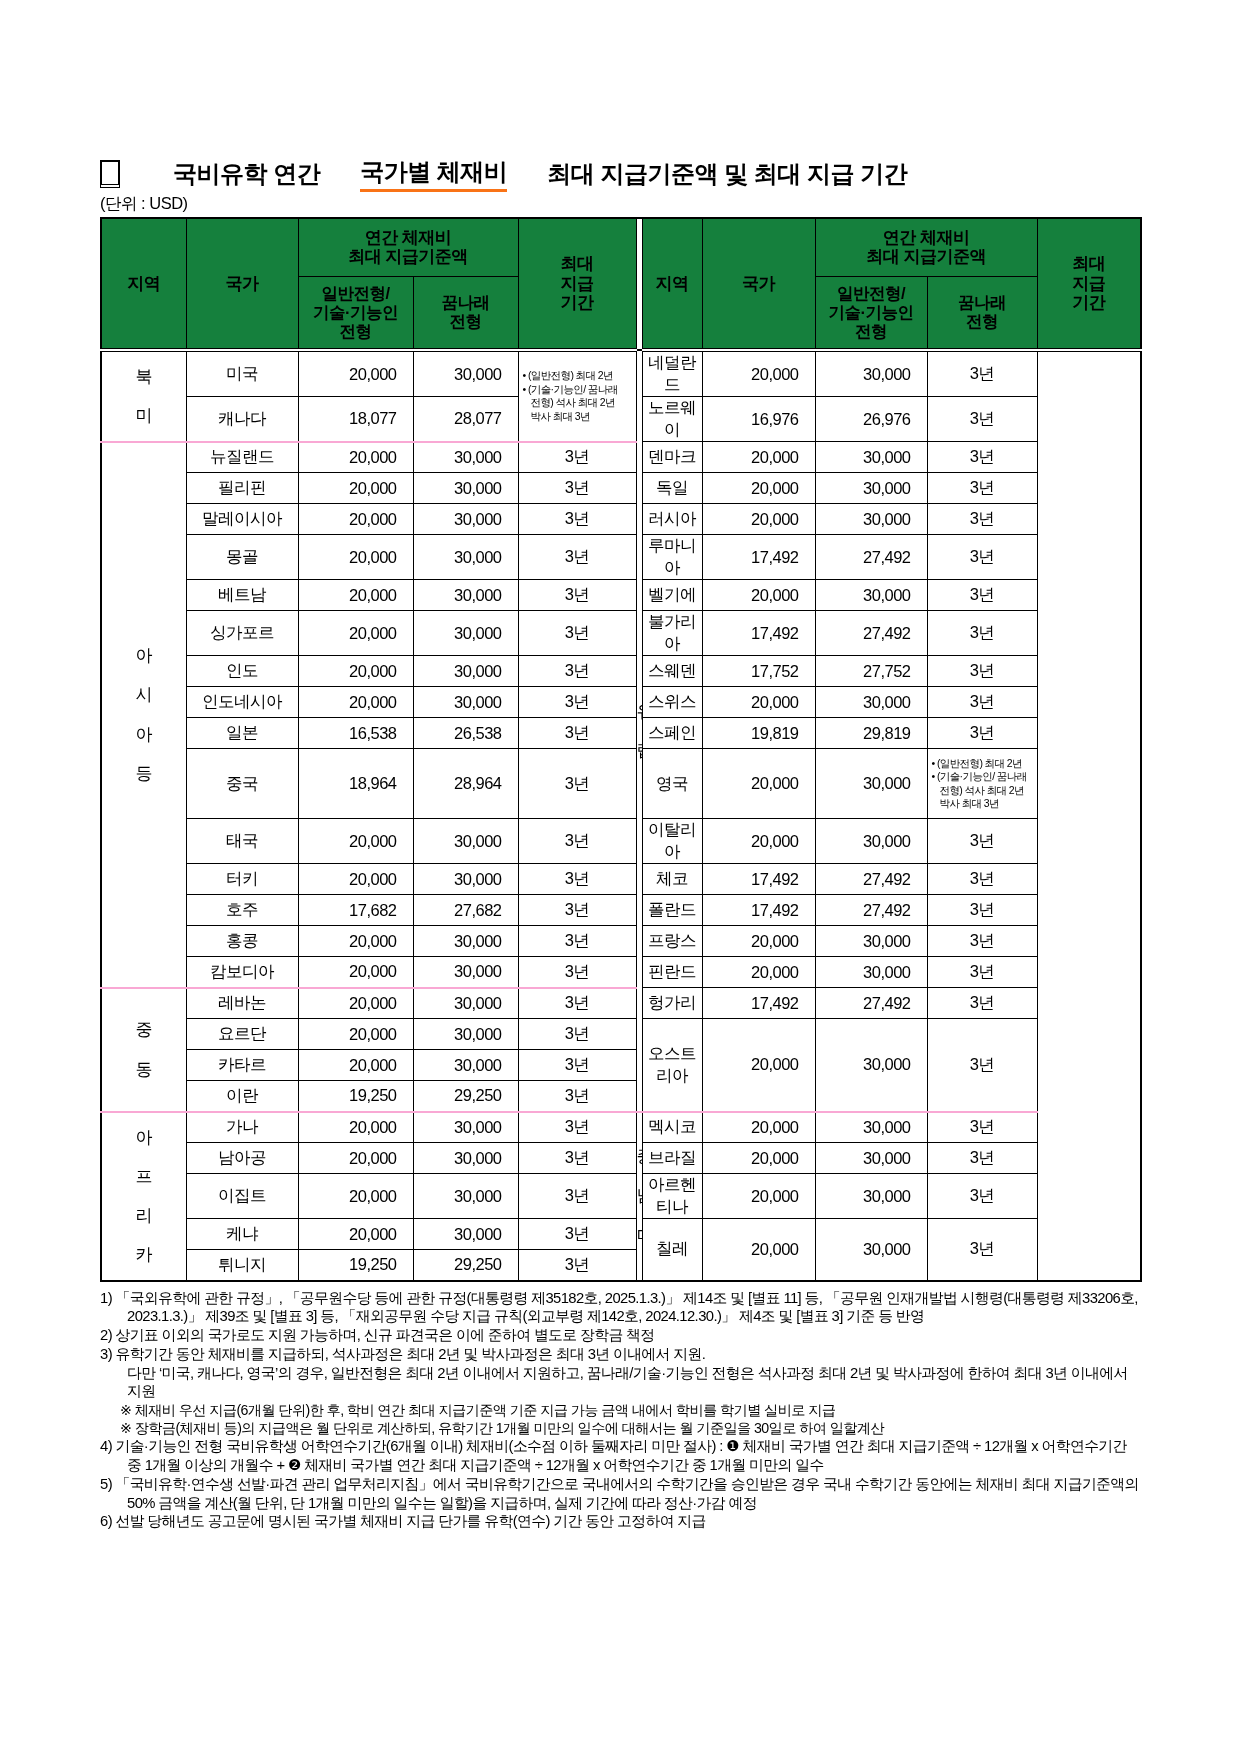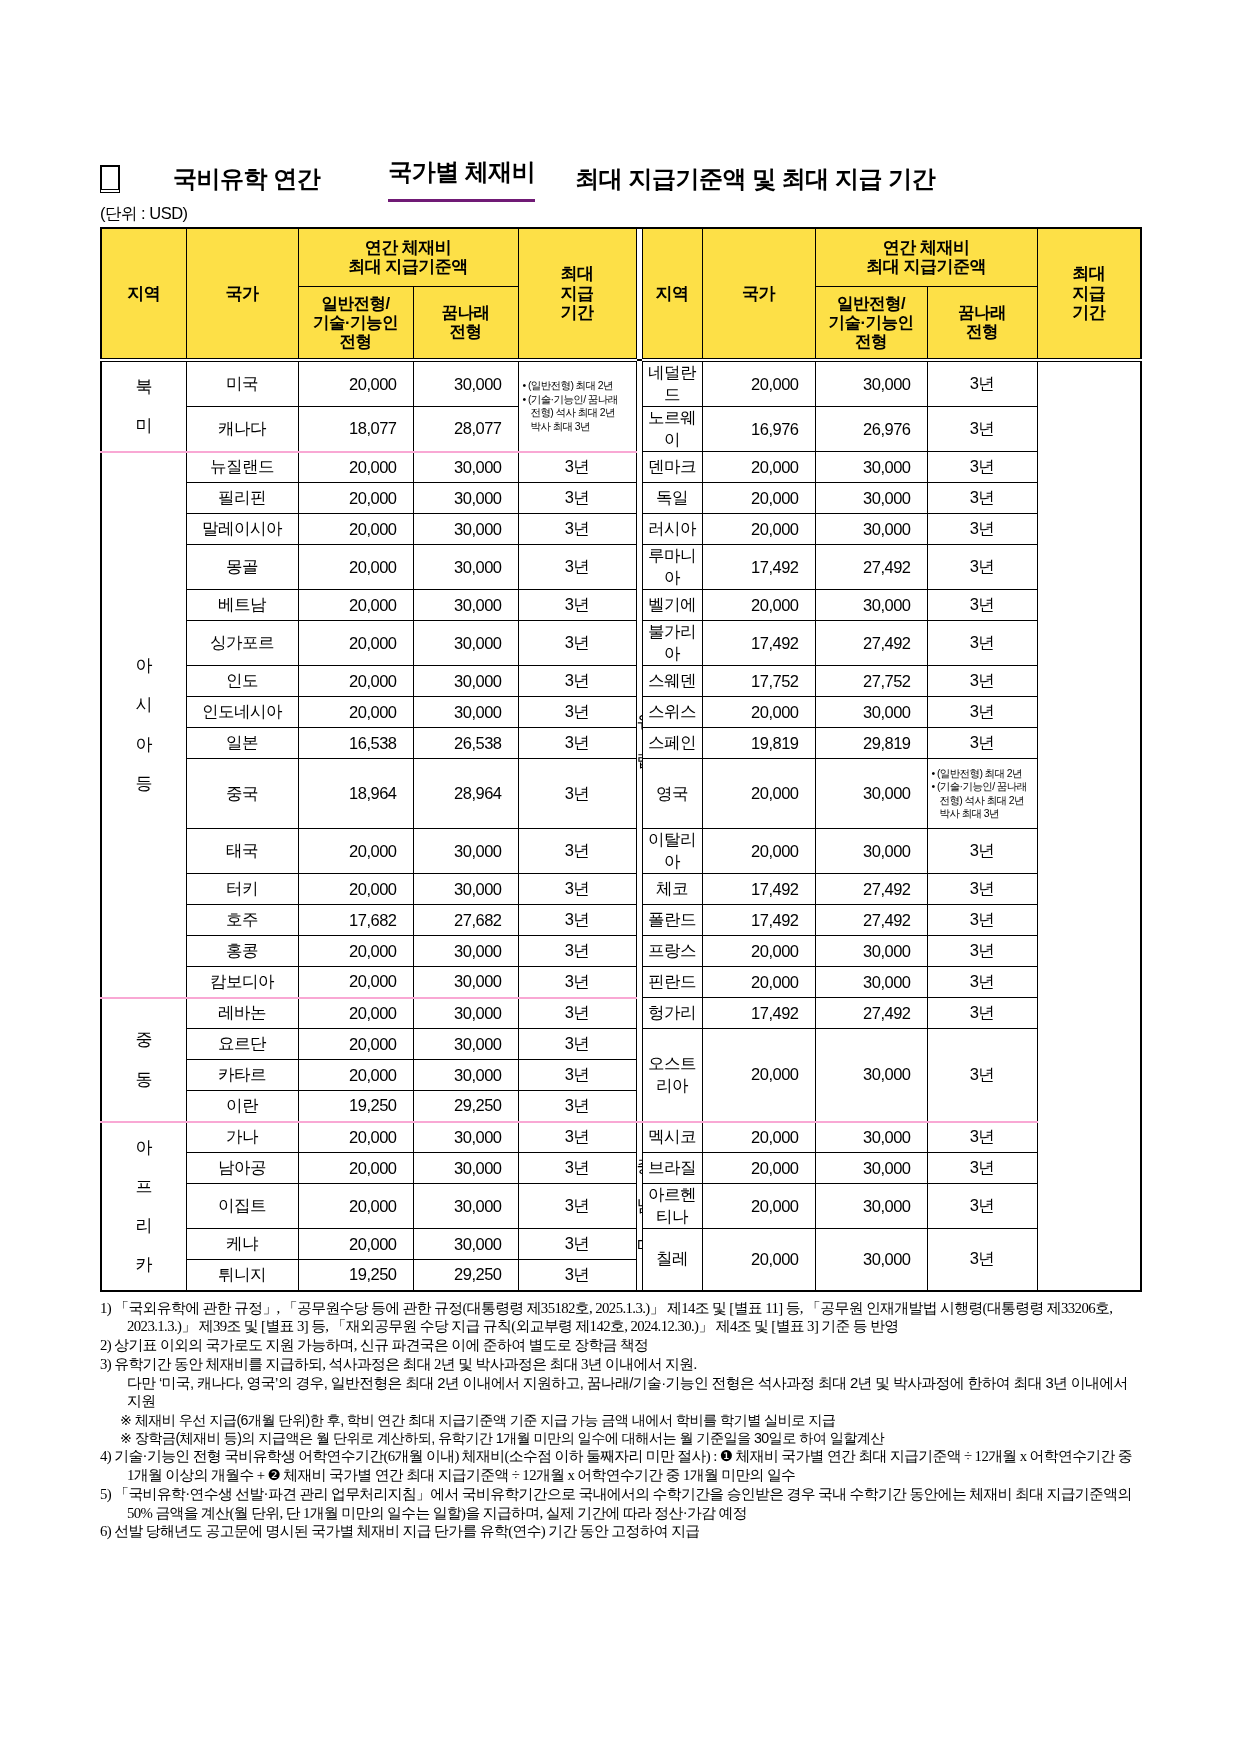--- a/index.html
+++ b/index.html
@@ -7,48 +7,48 @@
     width:1240px; height:1753px;
     font-family:"Liberation Sans","DejaVu Sans",sans-serif;
     color:#000;
     -webkit-font-smoothing:antialiased;
   }
   .page { padding:156px 100px 0 100px; }
 
   
   .title-row { display:flex; align-items:center; font-weight:bold; font-size:24px; letter-spacing:-0.5px;gap:40px; }
   .box-icon { width:16px; height:22px; border:2px solid #000; border-bottom:4px double #000; display:inline-block; margin-right:13px; flex:0 0 auto; }
-  .t-underline { border-bottom:3px solid #701a75; padding-bottom:11px;margin-left:28px; }
+  .t-underline { border-bottom:3px solid #f97316; padding-bottom:1px; }
   .unit { font-size:16.5px; letter-spacing:-0.5px; margin:1px 0 2px 0; }
 
   
   table.rate-table { border-collapse:collapse; table-layout:fixed; width:1040px; border:2px solid #000; }
   .rate-table th, .rate-table td { border:1px solid #000; overflow:hidden; vertical-align:middle; }
   .rate-table th {
-    background:#fde047; font-weight:bold; font-size:17px; line-height:1.15;
+    background:#15803d; font-weight:bold; font-size:17px; line-height:1.15;
     text-align:center; white-space:pre-line; padding:2px 1px; letter-spacing:-0.5px;
   }
   tr.h1 { height:58px; }
   tr.h2 { height:74px; }
   tr.h2 th.sub { font-size:16.5px; }
   .hb { border-bottom:4px double #000 !important; }
   th.spacer { background:#ffffff; padding:0; border-top:2px solid #000; border-bottom:2px solid #000; }
 
   .rate-table tbody tr { height:31px; }
   .rate-table td { font-size:16.5px; text-align:center; padding:0; letter-spacing:-0.5px; }
   td.num { text-align:right; padding-right:16px; }
   td.region { white-space:pre-line; line-height:2.3; font-size:17px; }
   td.period { text-align:center; }
   td.note { font-size:10.5px; line-height:1.28; text-align:left; vertical-align:middle; padding:2px 2px 2px 4px; letter-spacing:-0.6px; }
   td.note .nl { white-space:pre-line; padding-left:8px; text-indent:-8px; }
   td.sec-t { border-top:2px solid #f9a8d4; }
 
   
   .footnotes { width:1040px; margin-top:7px; font-size:14.8px; line-height:1.27; letter-spacing:-0.6px; word-break:keep-all; }
-  .fn { padding-left:27px; text-indent:-27px;font-family:Liberation Serif, serif; }
+  .fn { padding-left:27px; text-indent:-27px; }
   .fn-sub { padding-left:27px; }
   .fn-note { padding-left:20px; font-size:14.2px; }
 </style>
 </head>
 <body>
 
 <div class="page">
 
   <div class="title-row">
     <span class="box-icon"></span>

